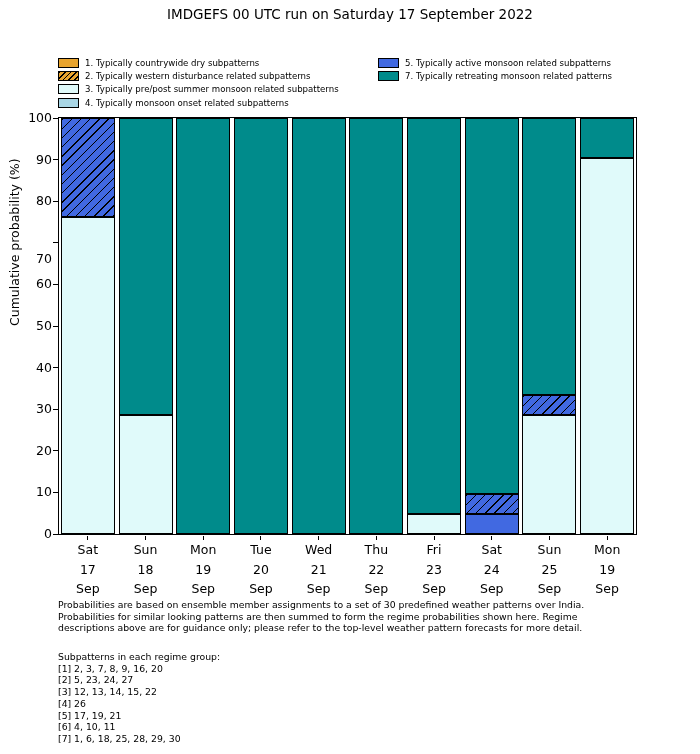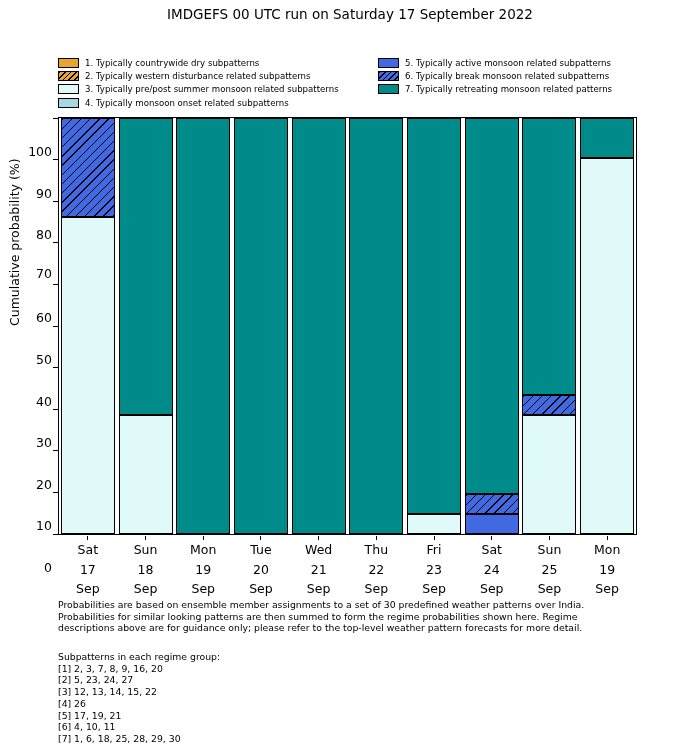--- a/index.html
+++ b/index.html
@@ -26,21 +26,21 @@
     border:1px solid #000; box-sizing:border-box; background:#fff;
   }
   .bar { position:absolute; top:0; bottom:0; }
   .bar-segment {
     position:absolute; left:0; right:0;
     border:1px solid #000; box-sizing:border-box;
   }
 
   .axis-layer { position:absolute; left:0; top:0; width:700px; height:754px; pointer-events:none; }
   .y-tick-mark { position:absolute; width:5px; height:1px; background:#000; left:53px; }
-  .y-tick-label { position:absolute; left:14px; width:38px; text-align:right; font-size:12.5px;margin-top:34px; }
+  .y-tick-label { position:absolute; left:14px; width:38px; text-align:right; font-size:12.5px; }
   .x-tick-mark { position:absolute; width:1px; height:4px; background:#000; top:536px; }
   .x-tick-label { position:absolute; top:540px; width:58px; text-align:center; font-size:12.5px; line-height:19.5px; }
 
   .y-axis-title-anchor { position:absolute; left:14px; top:326px; width:0; height:0; }
   .y-axis-title-anchor span {
     display:block; white-space:nowrap; font-size:12.5px;
     transform:translate(-50%,-50%) rotate(-90deg);
   }
 
   .footnote {
@@ -74,24 +74,20 @@
       </div>
       <div class="legend-item">
         <span class="legend-swatch" style="background: rgb(169, 214, 229);"></span>
         <span class="legend-label">4. Typically monsoon onset related subpatterns</span>
       </div>
     </div>
   <div class="legend-col col2" id="legend-col2">
       <div class="legend-item">
         <span class="legend-swatch" style="background: rgb(65, 105, 225);"></span>
         <span class="legend-label">5. Typically active monsoon related subpatterns</span>
-      </div>
-      <div class="legend-item">
-        <span class="legend-swatch" style="background: repeating-linear-gradient(135deg, rgb(0, 0, 0) 0px, rgb(0, 0, 0) 1px, transparent 1px, transparent 4px) rgb(65, 105, 225);"></span>
-        <span class="legend-label">6. Typically break monsoon related subpatterns</span>
       </div>
       <div class="legend-item">
         <span class="legend-swatch" style="background: rgb(0, 139, 139);"></span>
         <span class="legend-label">7. Typically retreating monsoon related patterns</span>
       </div>
     </div>
 
   <div class="plot" id="plot">
       <div class="bar" style="left: 1.85px; width: 54px;">
         <div class="bar-segment" style="bottom: 0%; height: 76.2%; background: rgb(224, 250, 250);"></div>
@@ -145,21 +141,21 @@
       <div class="y-tick-label" style="top: 442.8px;">20</div>
       <div class="y-tick-mark" style="top: 408.7px;"></div>
       <div class="y-tick-label" style="top: 401.2px;">30</div>
       <div class="y-tick-mark" style="top: 367.1px;"></div>
       <div class="y-tick-label" style="top: 359.6px;">40</div>
       <div class="y-tick-mark" style="top: 325.5px;"></div>
       <div class="y-tick-label" style="top: 318px;">50</div>
       <div class="y-tick-mark" style="top: 283.9px;"></div>
       <div class="y-tick-label" style="top: 276.4px;">60</div>
       <div class="y-tick-mark" style="top: 242.3px;"></div>
-      <div class="y-tick-label" style="top: 232px;">70</div>
+      <div class="y-tick-label" style="top: 251px;">70</div>
       <div class="y-tick-mark" style="top: 200.7px;"></div>
       <div class="y-tick-label" style="top: 193.2px;">80</div>
       <div class="y-tick-mark" style="top: 159.1px;"></div>
       <div class="y-tick-label" style="top: 151.6px;">90</div>
       <div class="y-tick-mark" style="top: 117.5px;"></div>
       <div class="y-tick-label" style="top: 110px;">100</div>
       <div class="x-tick-mark" style="left: 87.35px;"></div>
       <div class="x-tick-label" style="left: 58.85px;">
         <div>Sat</div>
         <div>17</div>

